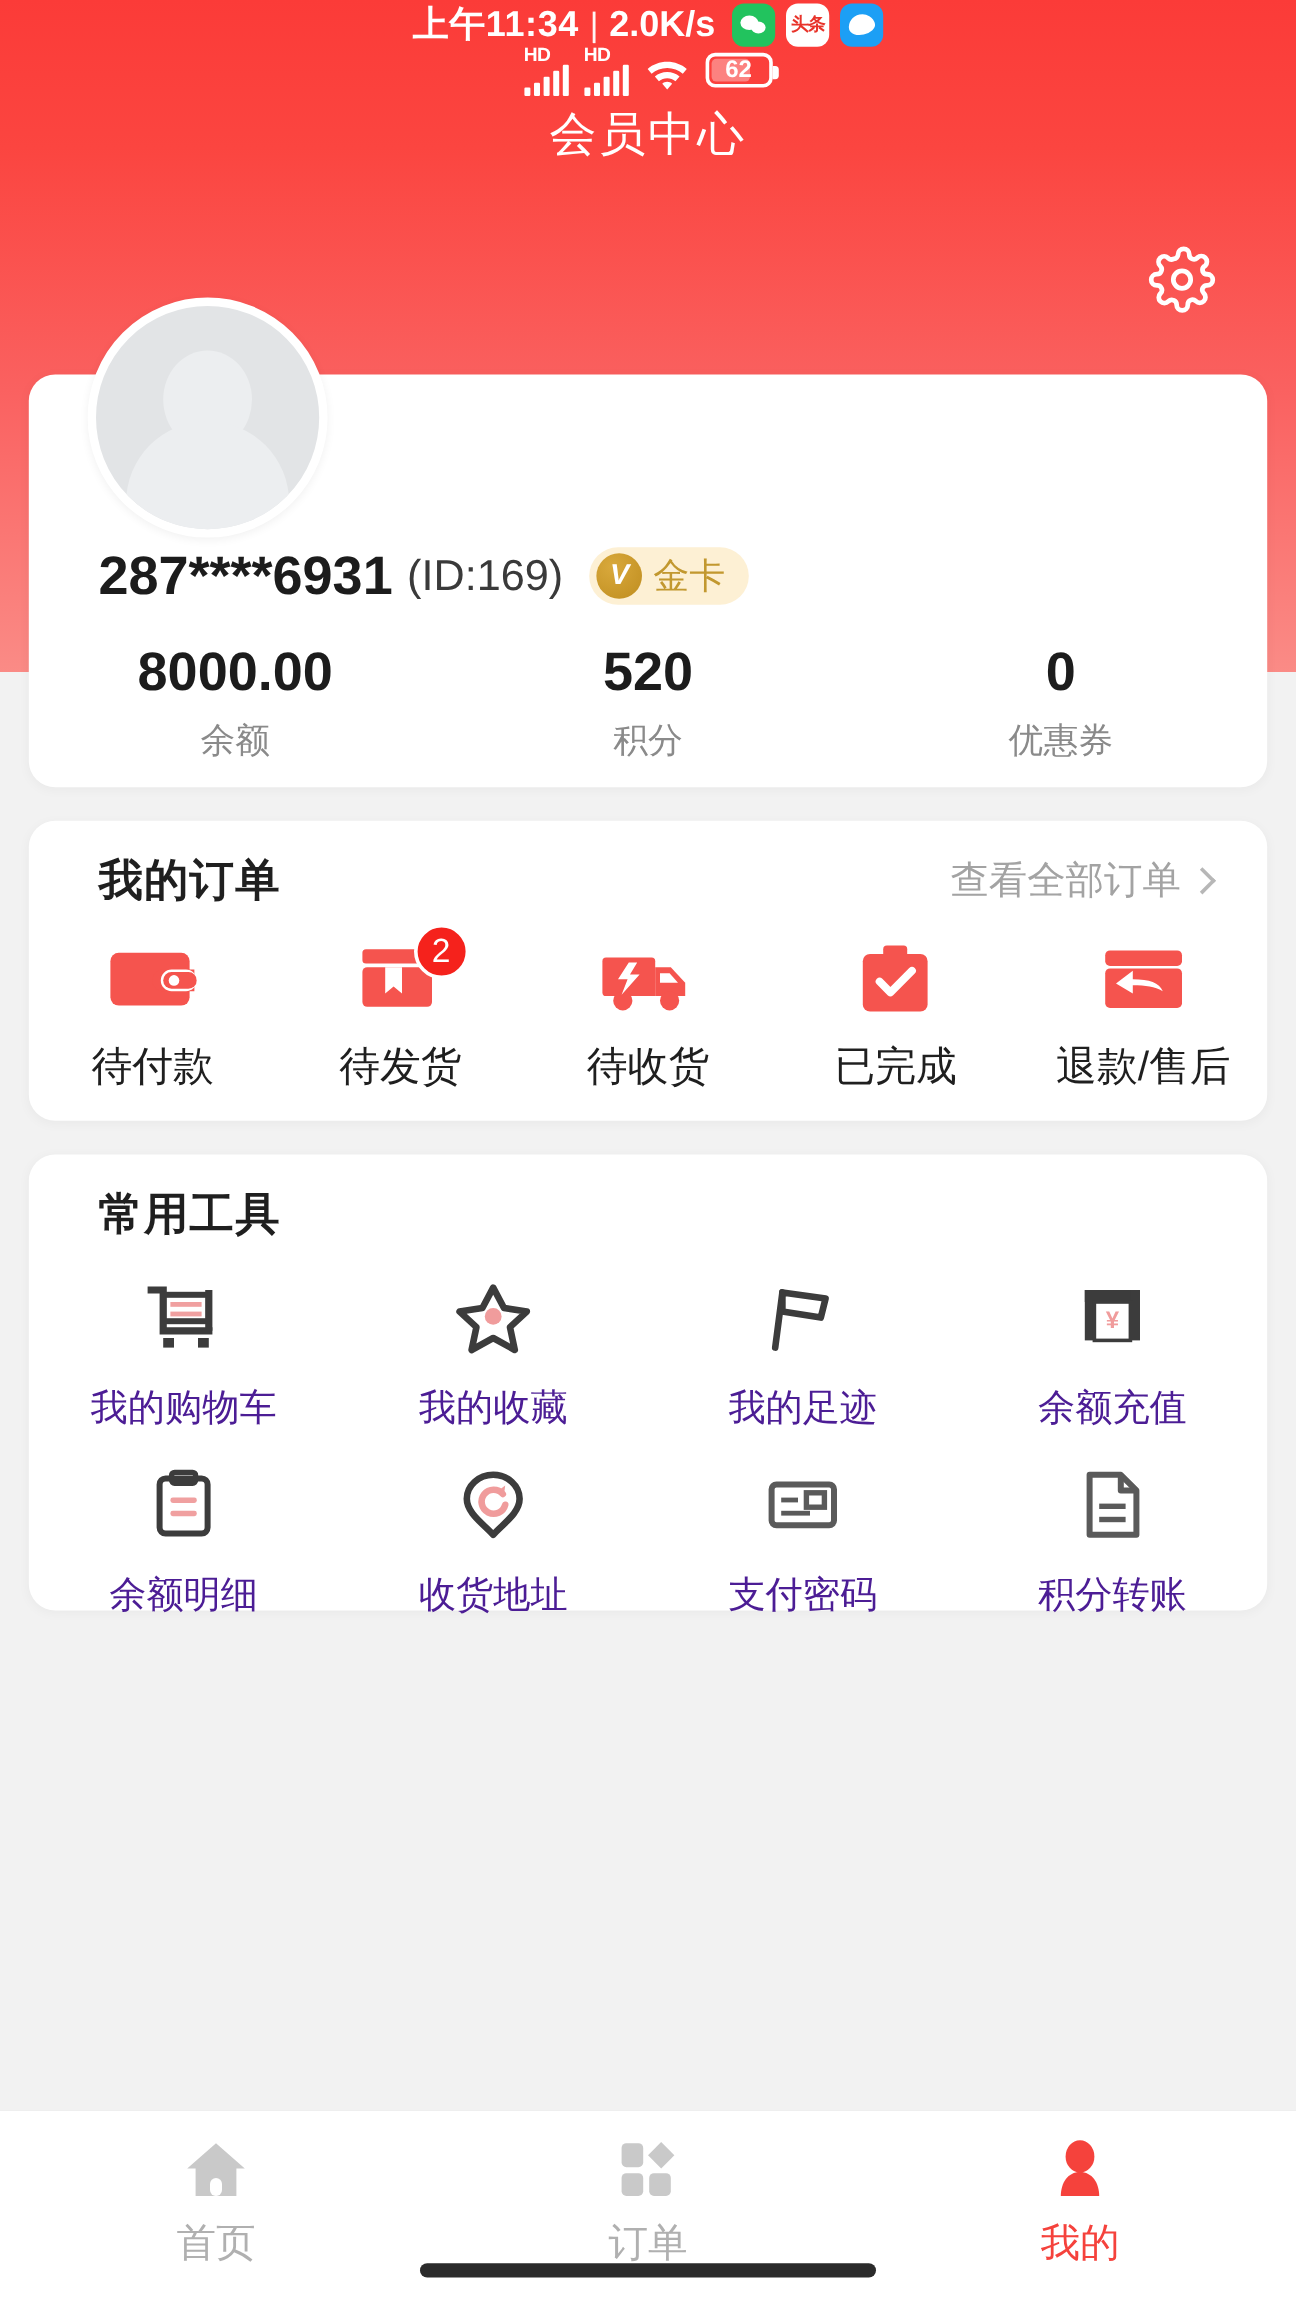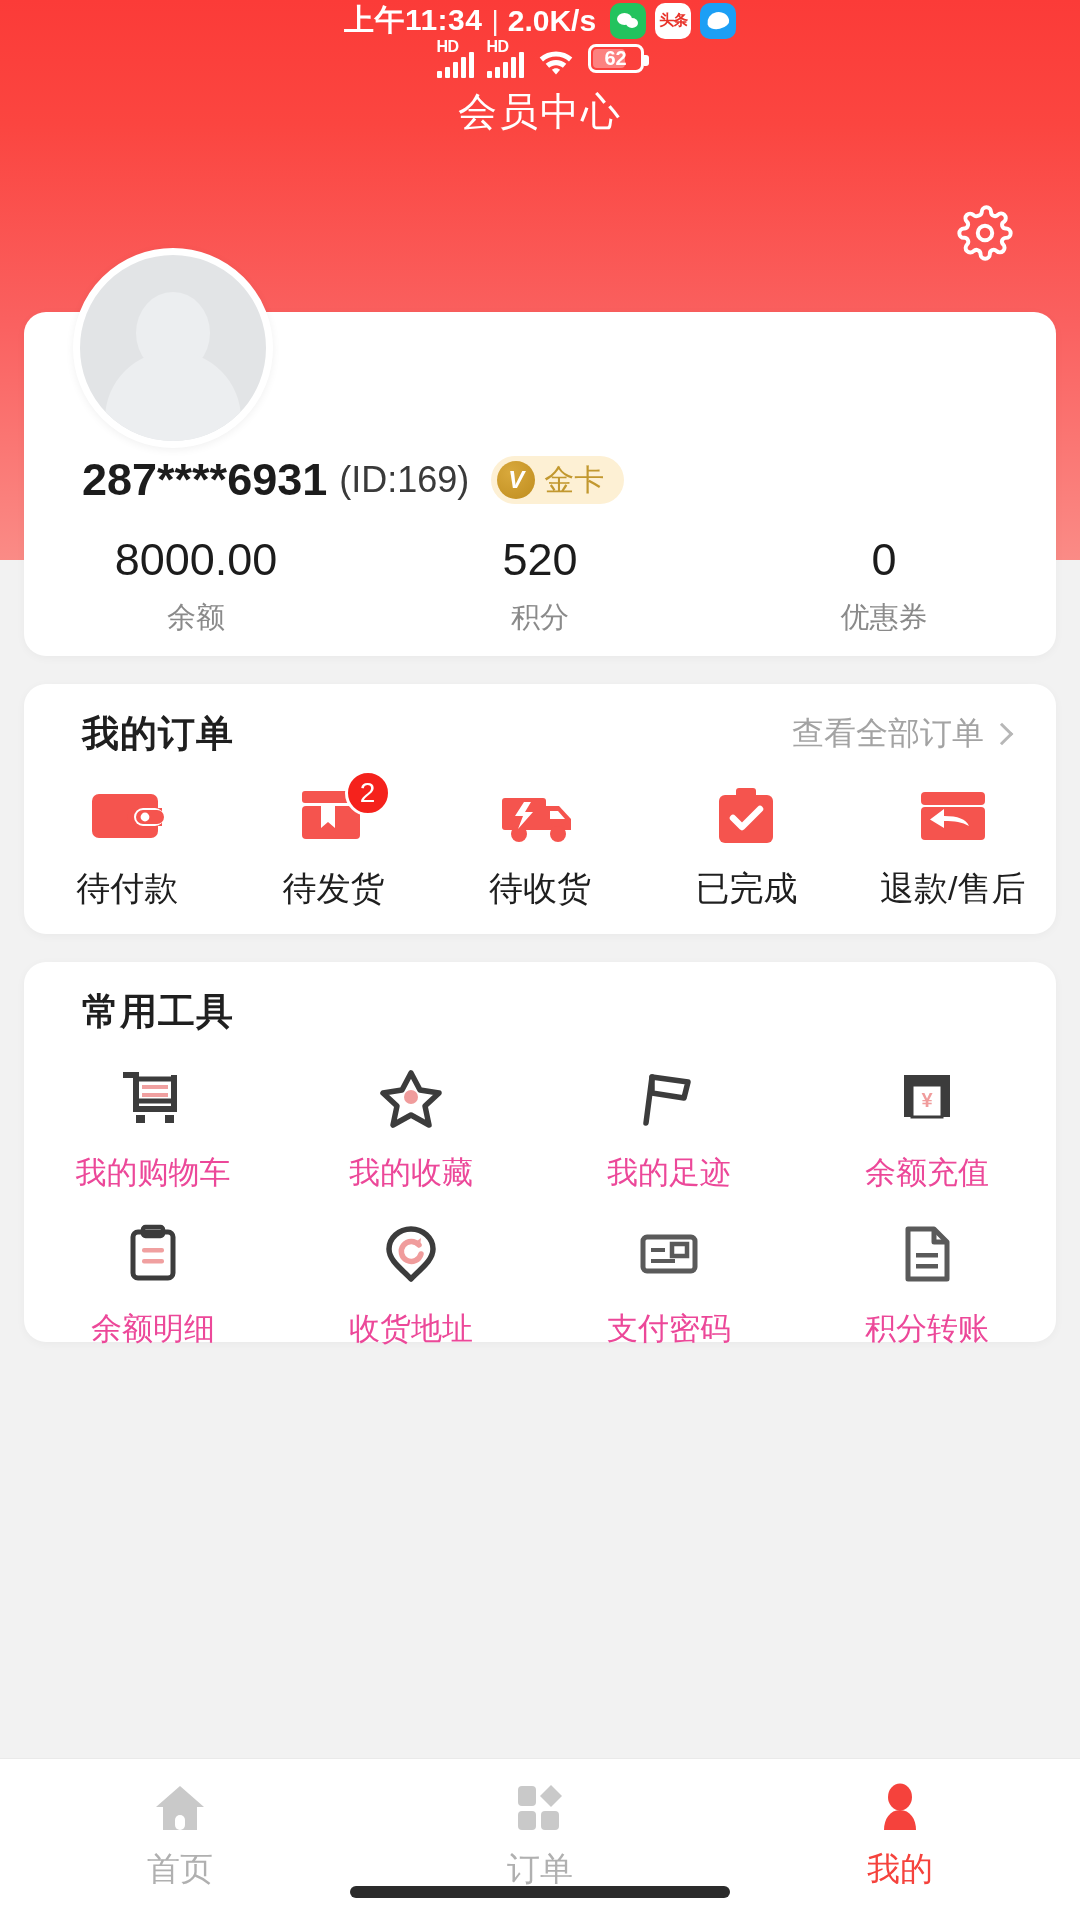--- a/index.html
+++ b/index.html
@@ -34,21 +34,21 @@
   .app-wechat .bub:before, .app-wechat .bub:after{
     content:""; position:absolute; background:#fff; border-radius:50%;
   }
   .app-wechat .bub:before{ width:15px;height:12px; left:0; top:0; }
   .app-wechat .bub:after{ width:12px;height:10px; left:9px; top:5px; }
   .app-toutiao { background:#fff; color:#e8332a; font-size:15px; letter-spacing:-1px; }
   .app-blue { background:#1c9ff5; }
   .app-blue .el { width:22px;height:17px;background:#fff;border-radius:50% 50% 50% 50%/60% 60% 40% 40%; transform:rotate(-12deg); }
 
   .sb-right { display:flex; align-items:center; gap:13px; }
-  .sig { position:relative; display:flex; align-items:center; gap:3px; height:34px; }
+  .sig { position:relative; display:flex; align-items:flex-start; gap:3px; height:34px; }
   .sig .hd { position:absolute; top:-3px; left:0; font-size:16px; font-weight:700; color:#fff; letter-spacing:-.5px;}
   .sig .bars { display:flex; align-items:flex-end; gap:3px; margin-top:13px;}
   .sig .bars i { display:block; width:5px; background:#fff; border-radius:1px; }
   .sig .bars i:nth-child(1){height:7px;}
   .sig .bars i:nth-child(2){height:11px;}
   .sig .bars i:nth-child(3){height:16px;}
   .sig .bars i:nth-child(4){height:21px;}
   .sig .bars i:nth-child(5){height:26px;}
   .wifi { width:38px; height:30px; position:relative; }
   .wifi svg { position:absolute; top:2px; left:0; }
@@ -99,21 +99,21 @@
   .vip-circle {
     width:38px;height:38px;border-radius:50%;
     background:radial-gradient(circle at 35% 30%,#d9a93c,#bf8d1f);
     display:flex;align-items:center;justify-content:center;
     color:#fff;font-size:24px;font-weight:700;font-style:italic;line-height:1;
   }
   .vip-text { font-size:30px; color:#c2982f; font-weight:500; }
 
   .stats { position:absolute; left:0; top:222px; width:100%; display:flex; }
   .stat { flex:1; text-align:center; }
-  .stat .val { font-size:45px; font-weight:400; color:#1c1c1c; }
+  .stat .val { font-size:45px; font-weight:700; color:#1c1c1c; }
   .stat .lab { font-size:29px; color:#8a8a8a; margin-top:12px; }
 
   #orders-card { top:684px; height:250px; }
   .sec-head {
     position:absolute; left:0; top:0; width:100%; height:100px;
     display:flex; align-items:center; justify-content:space-between;
     padding:0 46px 0 58px;
   }
   .sec-title { font-size:37px; font-weight:700; color:#1f1f1f; letter-spacing:1px;}
   .sec-more { display:flex; align-items:center; gap:10px; font-size:32px; color:#a3a3a3; cursor:pointer;}
@@ -127,21 +127,21 @@
     position:absolute; top:-14px; right:-18px; min-width:46px; height:46px;
     border-radius:23px; background:#f5221c; color:#fff;
     font-size:28px; display:flex; align-items:center; justify-content:center;
     border:3px solid #fff; padding:0 6px;
   }
 
   #tools-card { top:962px; height:380px; }
   .tools-grid { position:absolute; top:100px; left:0; width:100%; display:flex; flex-wrap:wrap; }
   .tool-item { width:25%; display:flex; flex-direction:column; align-items:center; margin-bottom:24px; cursor:pointer;}
   .tool-ico { width:72px; height:72px; display:flex; align-items:center; justify-content:center; }
-  .tool-lab { margin-top:18px; font-size:31px; color:#ec4899; }
+  .tool-lab { margin-top:18px; font-size:31px; color:#4c1d95; }
 
   
   .tabbar {
     position:absolute; bottom:0; left:0; width:1080px; height:162px;
     background:#fff; border-top:1px solid #eaeaea;
     display:flex; align-items:flex-start; padding-top:20px;
   }
   .tab { flex:1; display:flex; flex-direction:column; align-items:center; cursor:pointer; }
   .tab-ico { height:58px; display:flex; align-items:center; justify-content:center; }
   .tab-lab { margin-top:10px; font-size:33px; color:#b0b0b0; }

